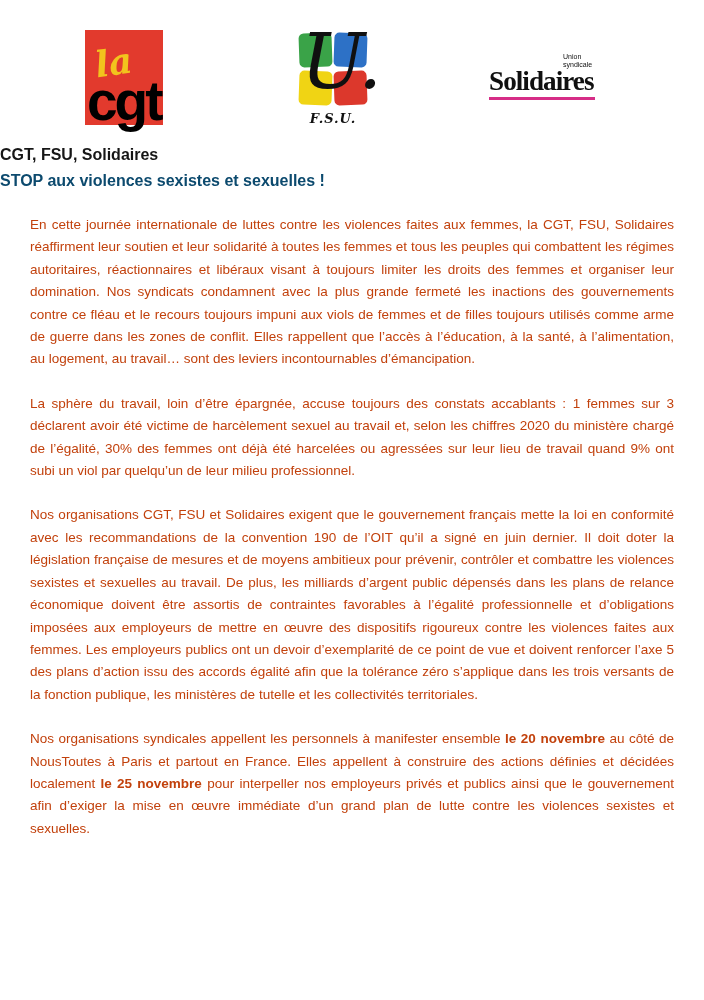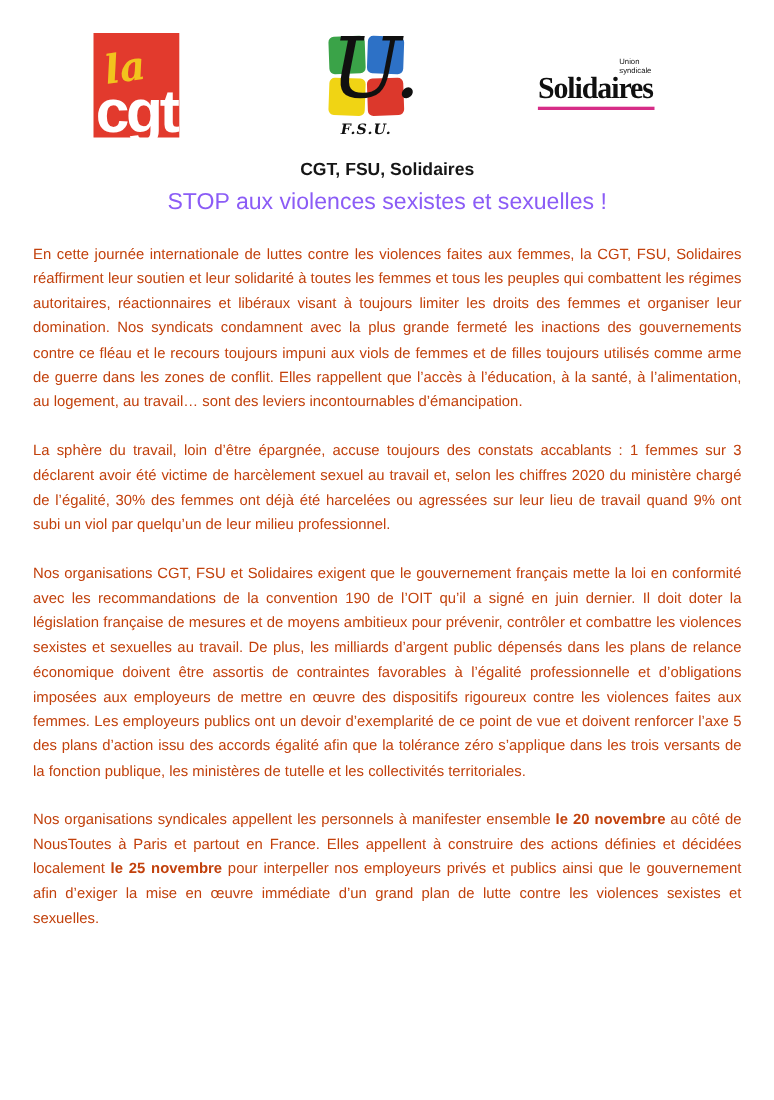--- a/index.html
+++ b/index.html
@@ -47,21 +47,21 @@
     transform: rotate(-8deg);
   }
   .cgt-word {
     position: absolute;
     left: 2px;
     bottom: 2px;
     font-weight: bold;
     font-size: 55px;
     line-height: 0.78;
     letter-spacing: -3px;
-    color: #ffffff;
+    color: #000000;
     white-space: nowrap;
   }
 
   
   .logo-fsu {
     position: absolute;
     left: 299px;
     top: 33px;
     width: 68px;
     text-align: center;
@@ -128,32 +128,32 @@
   }
   .sol-bar {
     height: 3px;
     margin-top: 3px;
     background: #d62d87;
   }
 
   
   .title-block {
     margin-top: 6px;
-    text-align: center;
+    text-align: left;
   }
   .title-line1 {
     font-size: 16px;
     font-weight: bold;
     color: #161616;
   }
   .title-line2 {
     margin-top: 8px;
-    font-size: 21px;
-    font-weight: normal;
-    color: #8b5cf6;
+    font-size: 16px;
+    font-weight: bold;
+    color: #0c4a6e;
   }
 
   
   .body-text {
     padding: 24px 30px 0 30px;
   }
   .para {
     margin: 0;
     text-align: justify;
     font-size: 13.5px;

